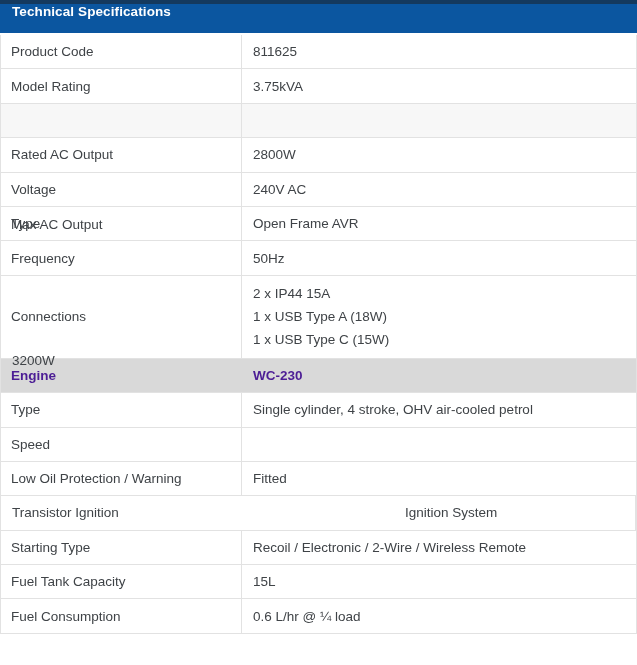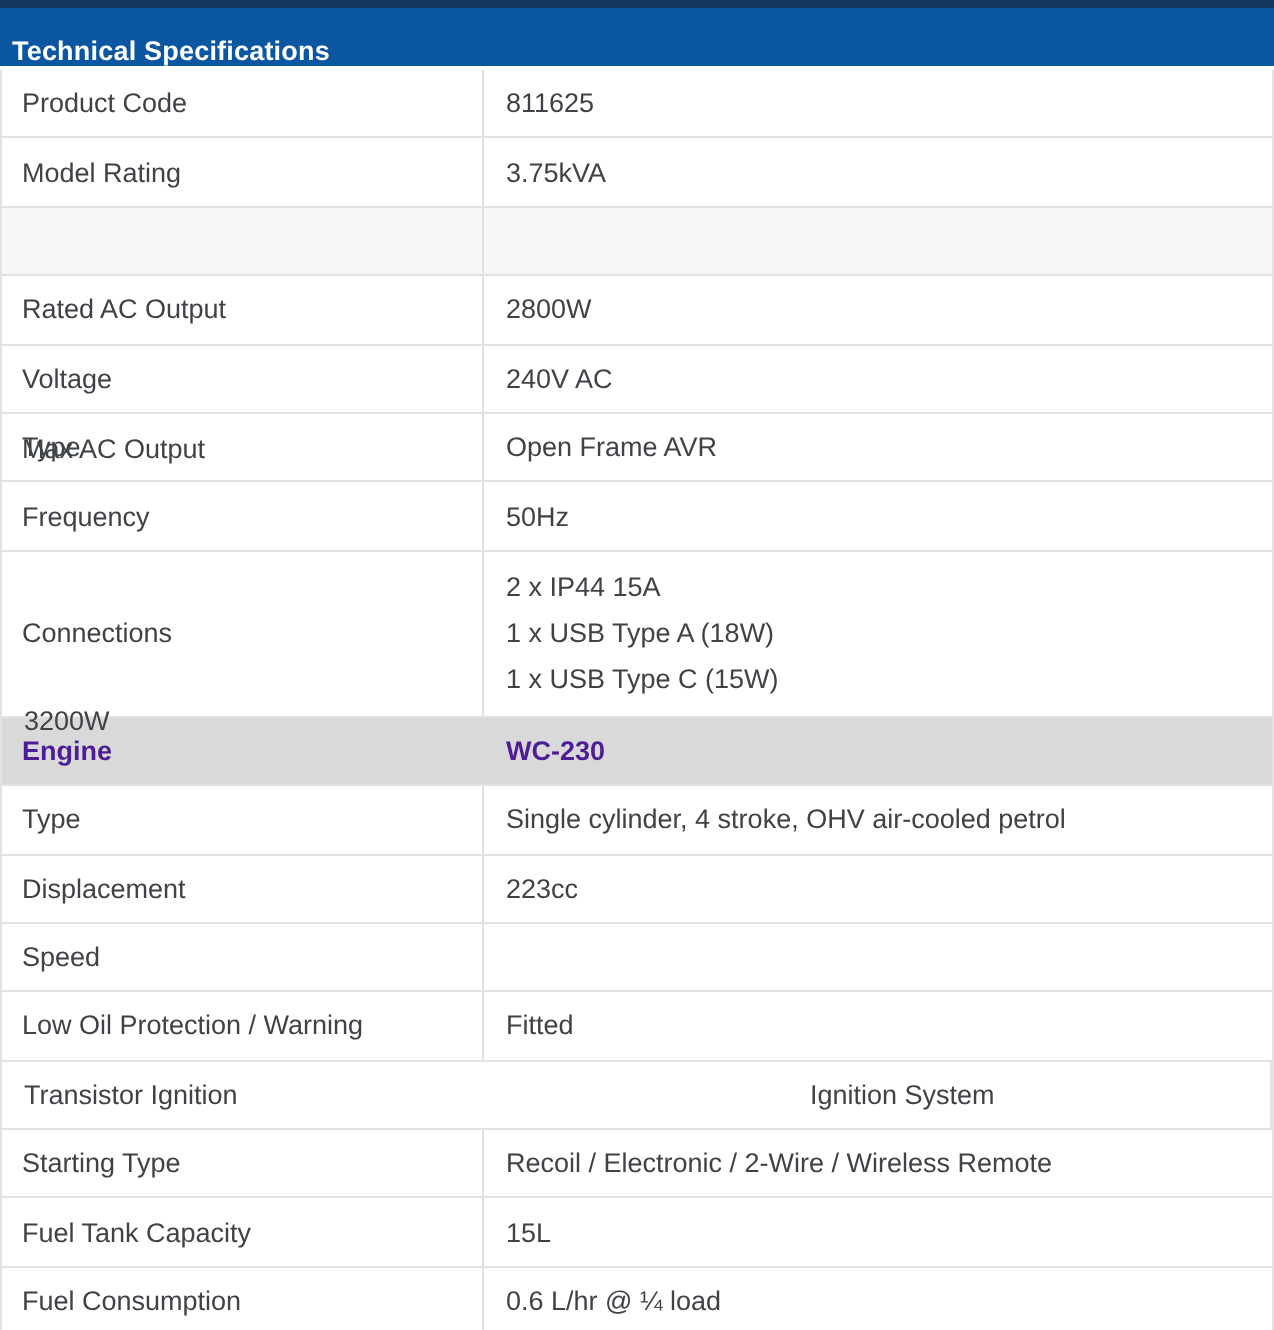--- a/index.html
+++ b/index.html
@@ -27,22 +27,22 @@
     width: 637px;
   }
   .spec-header {
     height: 33px;
     border-top: 4px solid var(--top-border);
     background: var(--header-bg);
     color: var(--header-text);
     font-size: 13.5px;
     font-weight: bold;
     display: flex;
-    align-items: flex-end;
-    padding: 0 6px;
+    align-items: flex-start;
+    padding: 0 12px;
     letter-spacing: 0.1px;
   }
   .spec-body {
     border-left: 1px solid var(--row-border);
     border-right: 1px solid var(--row-border);
     margin-top: 2px;
   }
   .spec-row {
     display: flex;
     height: 34.4px;
@@ -127,24 +127,20 @@
         </div>
         <div class="spec-row section">
           <div class="cell label">Engine</div>
           <div class="cell value">WC-230</div>
         </div>
         <div class="spec-row">
           <div class="cell label">Type</div>
           <div class="cell value">Single cylinder, 4 stroke, OHV air-cooled petrol</div>
         </div>
         <div class="spec-row">
-          <div class="cell label">Displacement</div>
-          <div class="cell value">223cc</div>
-        </div>
-        <div class="spec-row">
           <div class="cell label">Speed</div>
         </div>
         <div class="spec-row">
           <div class="cell label">Low Oil Protection / Warning</div>
           <div class="cell value">Fitted</div>
         </div>
         <div class="spec-row">
           <div class="cell value">Transistor Ignition</div>
           <div class="cell label">Ignition System</div>
         </div>

